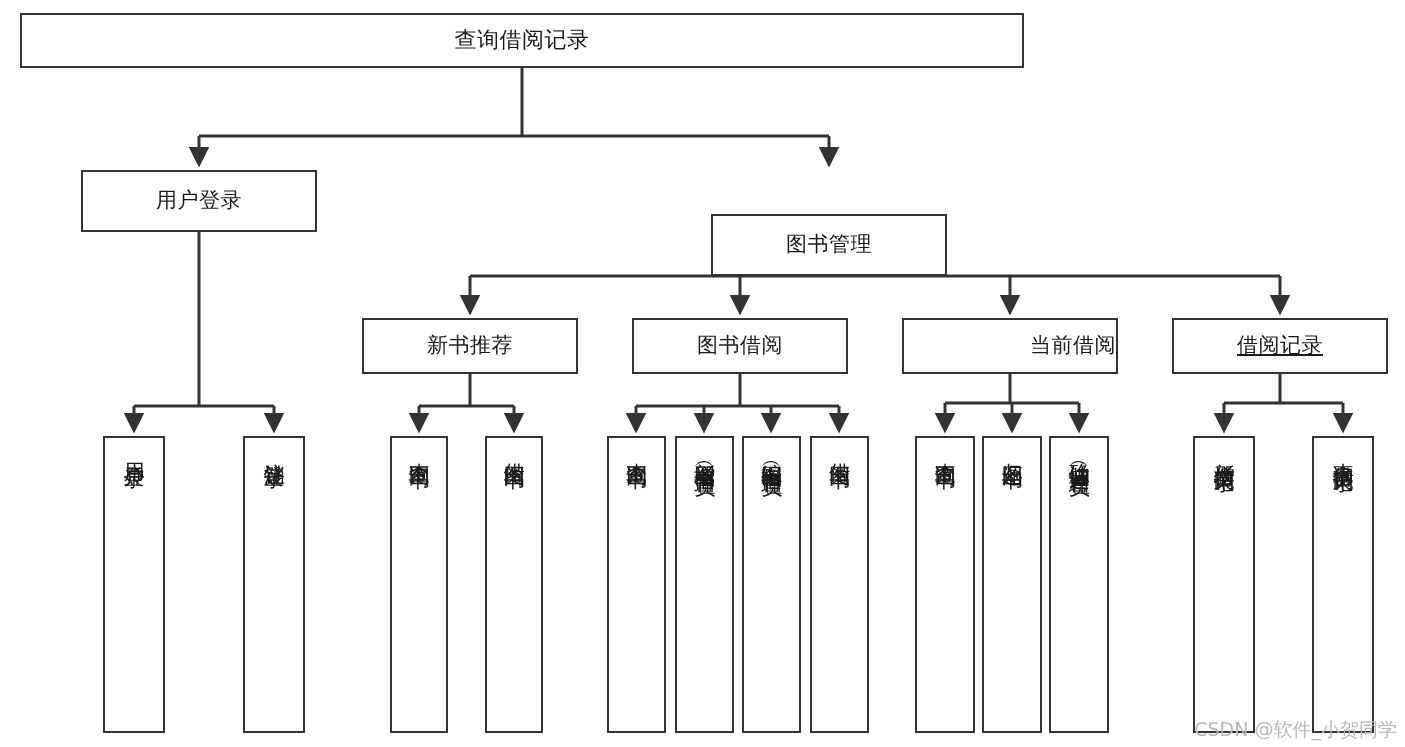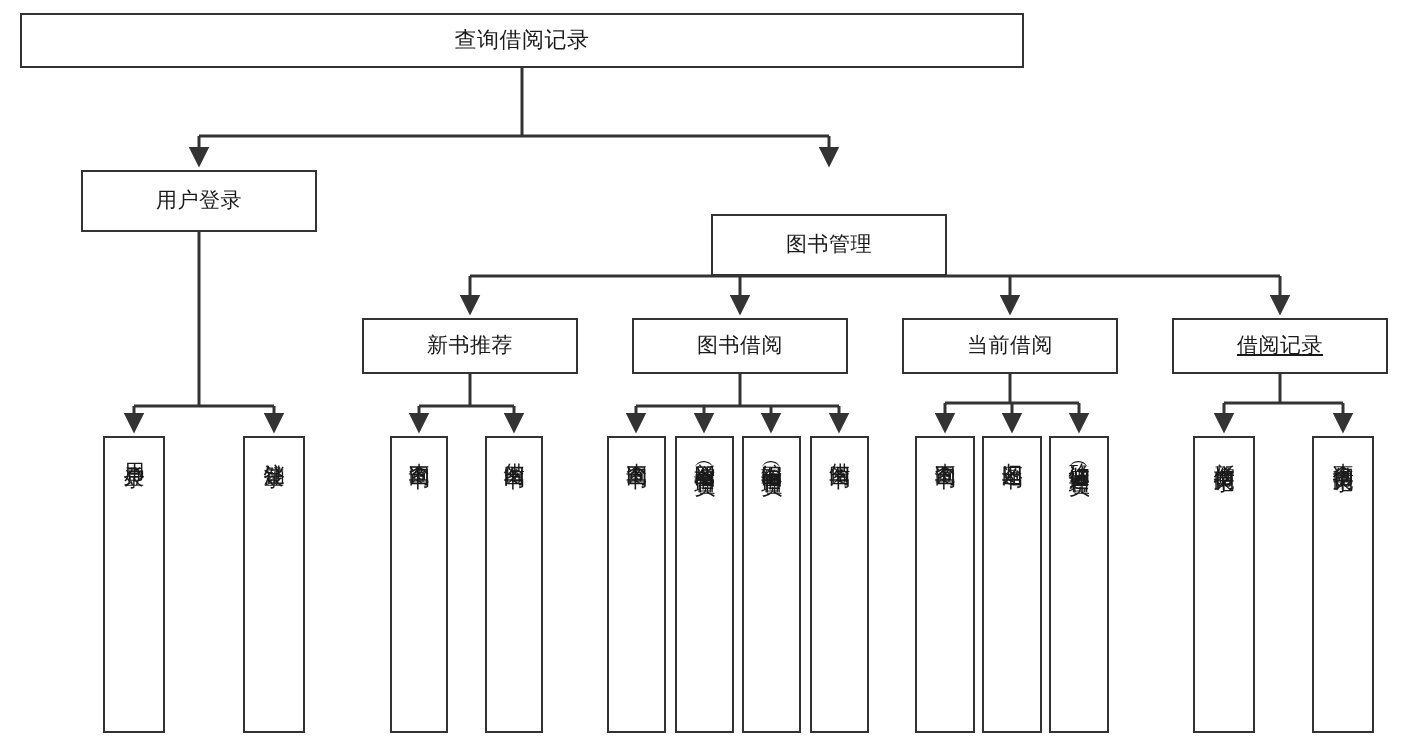--- a/index.html
+++ b/index.html
@@ -130,21 +130,21 @@
   <div class="node h-node" style="left:711px;top:170px;width:236px;height:62px;margin-top:44px;">
     <span class="lbl">图书管理</span>
   </div>
 
   <div class="node h-node" style="left:362px;top:318px;width:216px;height:56px;">
     <span class="lbl">新书推荐</span>
   </div>
   <div class="node h-node" style="left:632px;top:318px;width:216px;height:56px;">
     <span class="lbl">图书借阅</span>
   </div>
-  <div class="node h-node" style="left:902px;top:318px;width:216px;height:56px;">
+  <div class="node h-node" style="left:902px;top:318px;width:216px;height:56px;justify-content:flex-end;">
     <span class="lbl">当前借阅</span>
   </div>
   <div class="node h-node" style="left:1172px;top:318px;width:216px;height:56px;text-decoration:underline;">
     <span class="lbl">借阅记录</span>
   </div>
 
   <div class="node v-node" style="left:103px;top:436px;width:62px;height:297px;">
     <span class="lbl">用户登录</span>
   </div>
   <div class="node v-node" style="left:243px;top:436px;width:62px;height:297px;">
@@ -181,14 +181,15 @@
     <span class="lbl">确认归还（管理员）</span>
   </div>
 
   <div class="node v-node" style="left:1193px;top:436px;width:62px;height:297px;">
     <span class="lbl">新增借阅记录</span>
   </div>
   <div class="node v-node" style="left:1312px;top:436px;width:62px;height:297px;">
     <span class="lbl">查询借阅记录</span>
   </div>
 
+  <div class="watermark">CSDN @软件_小贺同学</div>
 
 </div>
 
 </body></html>

